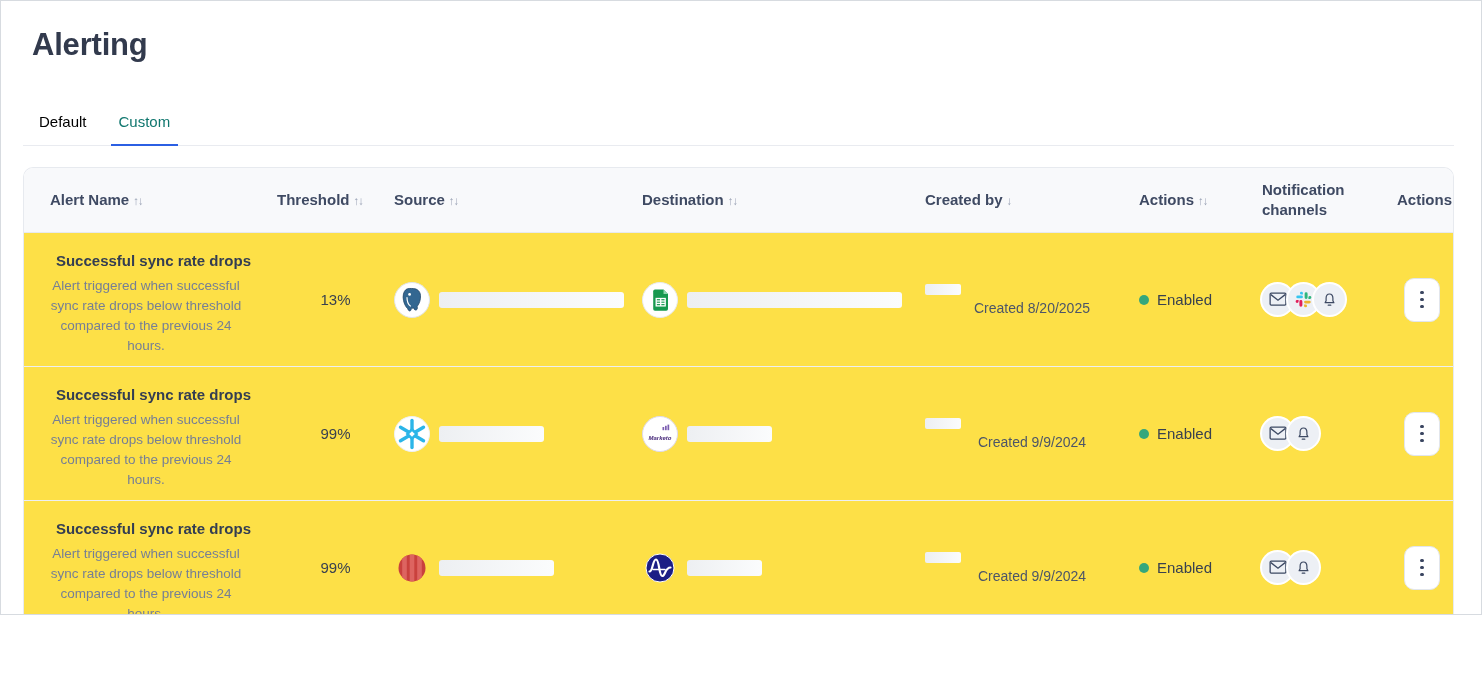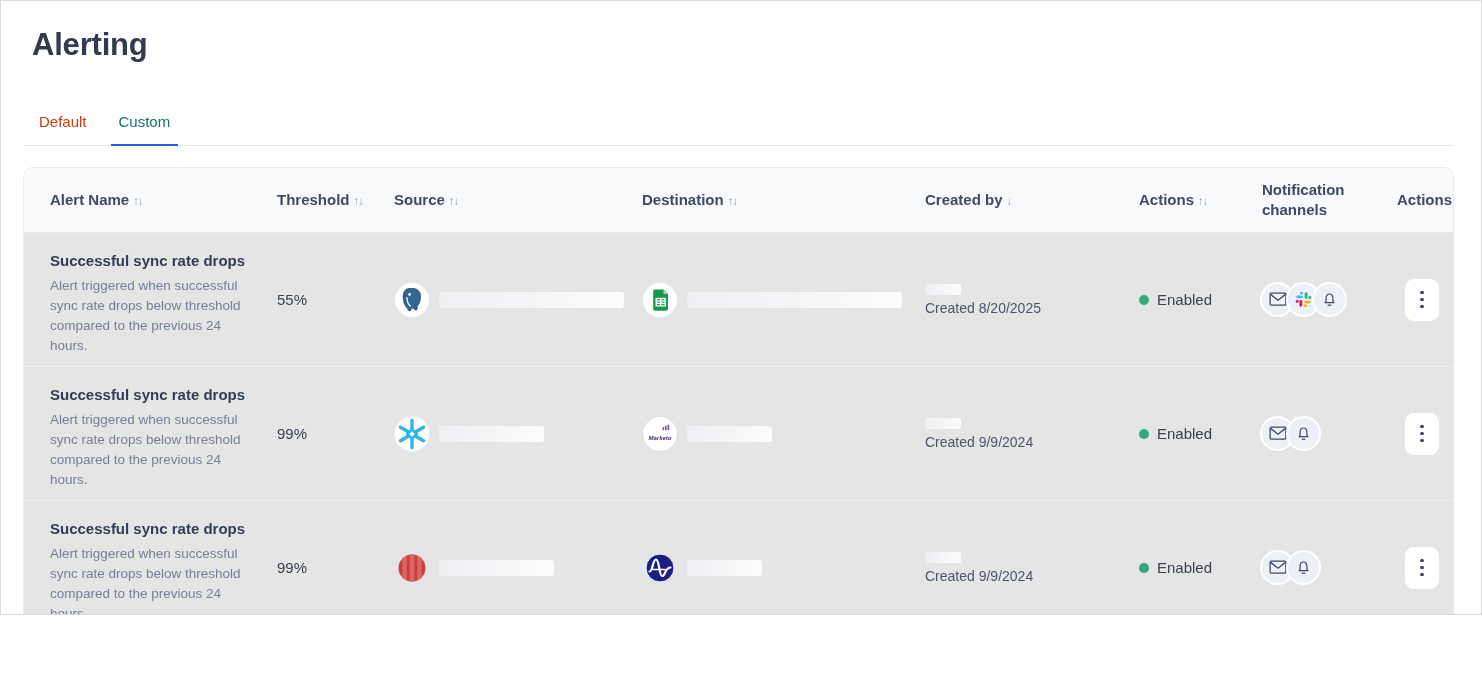--- a/index.html
+++ b/index.html
@@ -12,40 +12,40 @@
     margin:26px 0 0 31px; font-size:31px; line-height:36px;
     font-weight:700; color:#323a4d; letter-spacing:-0.2px;
   }
   .page-subtitle { margin:27px 0 0 31px; font-size:15px; color:#3d4557; }
 
   
   .tabs-bar {
     display:flex; gap:16px; margin:50px 27px 0 22px; padding-left:8px;
     border-bottom:1px solid #e9ebf0;
   }
-  .tab { padding:0 8px 14px 8px; font-size:15px; color:#c2410c; cursor:pointer; }
+  .tab { padding:0 8px 14px 8px; font-size:15px; color:#000000; cursor:pointer; }
   .tab.active { color:#0f766e; font-weight:500; border-bottom:2px solid #2b5fe3; margin-bottom:-1px;text-align:center; }
 
   
   .table {
     margin:21px 27px 0 22px; border:1px solid #e7eaef; border-bottom:none;
     border-radius:10px 10px 0 0; overflow:hidden; background:#fff;
   }
   .grid-cols {
     display:grid;
     grid-template-columns:253px 117px 248px 283px 214px 123px 135px 1fr;
     align-items:center;
   }
   .t-head { background:#f8f9fb; min-height:64px; border-bottom:1px solid #e7eaef; }
   .th { font-size:15px; font-weight:700; color:#3f4a63; line-height:20px; }
   .th.first { padding-left:26px; }
   .th .sort { font-size:11.5px; color:#97a0b3; margin-left:4px; letter-spacing:-1px; font-weight:400; }
   .th-wrap { max-width:92px; }
 
-  .t-row { min-height:133px; background:#e5e5e5; }
+  .t-row { min-height:133px; background:#fde047;text-align:center; }
   .t-row + .t-row, .t-row.partial { border-top:1px solid #edeff2; }
   .t-row.partial { min-height:60px; }
 
   .cell-name { align-self:start; padding:19px 20px 0 26px; }
   .alert-name { font-size:15px; font-weight:600; color:#333d52; }
   .alert-desc { margin-top:7px; font-size:13.5px; line-height:20px; color:#767f95; width:192px; }
 
   .cell-threshold { font-size:15px; color:#39414f; }
   .cell-conn { display:flex; align-items:center; gap:9px; }
   .icon-circle { width:36px; height:36px; flex:0 0 auto; display:block; }
@@ -114,21 +114,21 @@
       <div class="th">
         <span>Actions</span>
       </div>
     </div>
 
     <div class="t-row grid-cols">
       <div class="cell-name">
         <div class="alert-name">Successful sync rate drops</div>
         <div class="alert-desc">Alert triggered when successful sync rate drops below threshold compared to the previous 24 hours.</div>
       </div>
-      <div class="cell-threshold">55%</div>
+      <div class="cell-threshold">13%</div>
       <div class="cell-conn">
         <svg class="icon-circle" viewBox="0 0 36 36">
           <circle cx="18" cy="18" r="17.5" fill="#ffffff" stroke="#e0e4ea"></circle>
           <path fill="#336791" stroke="#24486a" stroke-width="0.8" d="M12 7.5 C9.5 9.5 8.5 14 9.5 18.5 C10.2 21.8 11.8 25 13.8 26.8 C14.2 28.8 15.6 29.4 16.6 28.6 C17.2 28.1 17.3 27.2 17.1 26.2 C18 26.4 19 26.3 19.8 25.9 C20 27.4 21 28.4 22.2 28 C23.4 27.6 23.6 26 23.2 24.4 C25.4 21.6 26.8 17.5 26.5 13.5 C26.2 9.5 23.5 6.8 19.5 6.6 C16.5 6.4 13.8 6.2 12 7.5 Z"></path>
           <circle cx="15.6" cy="12.4" r="1.4" fill="#ffffff"></circle>
           <path d="M13 15.5 C13 19.5 14.2 22.5 16.4 24" fill="none" stroke="#ffffff" stroke-width="1.2" stroke-linecap="round"></path>
         </svg>
         <div class="skel w185"></div>
       </div>
       <div class="cell-conn">

